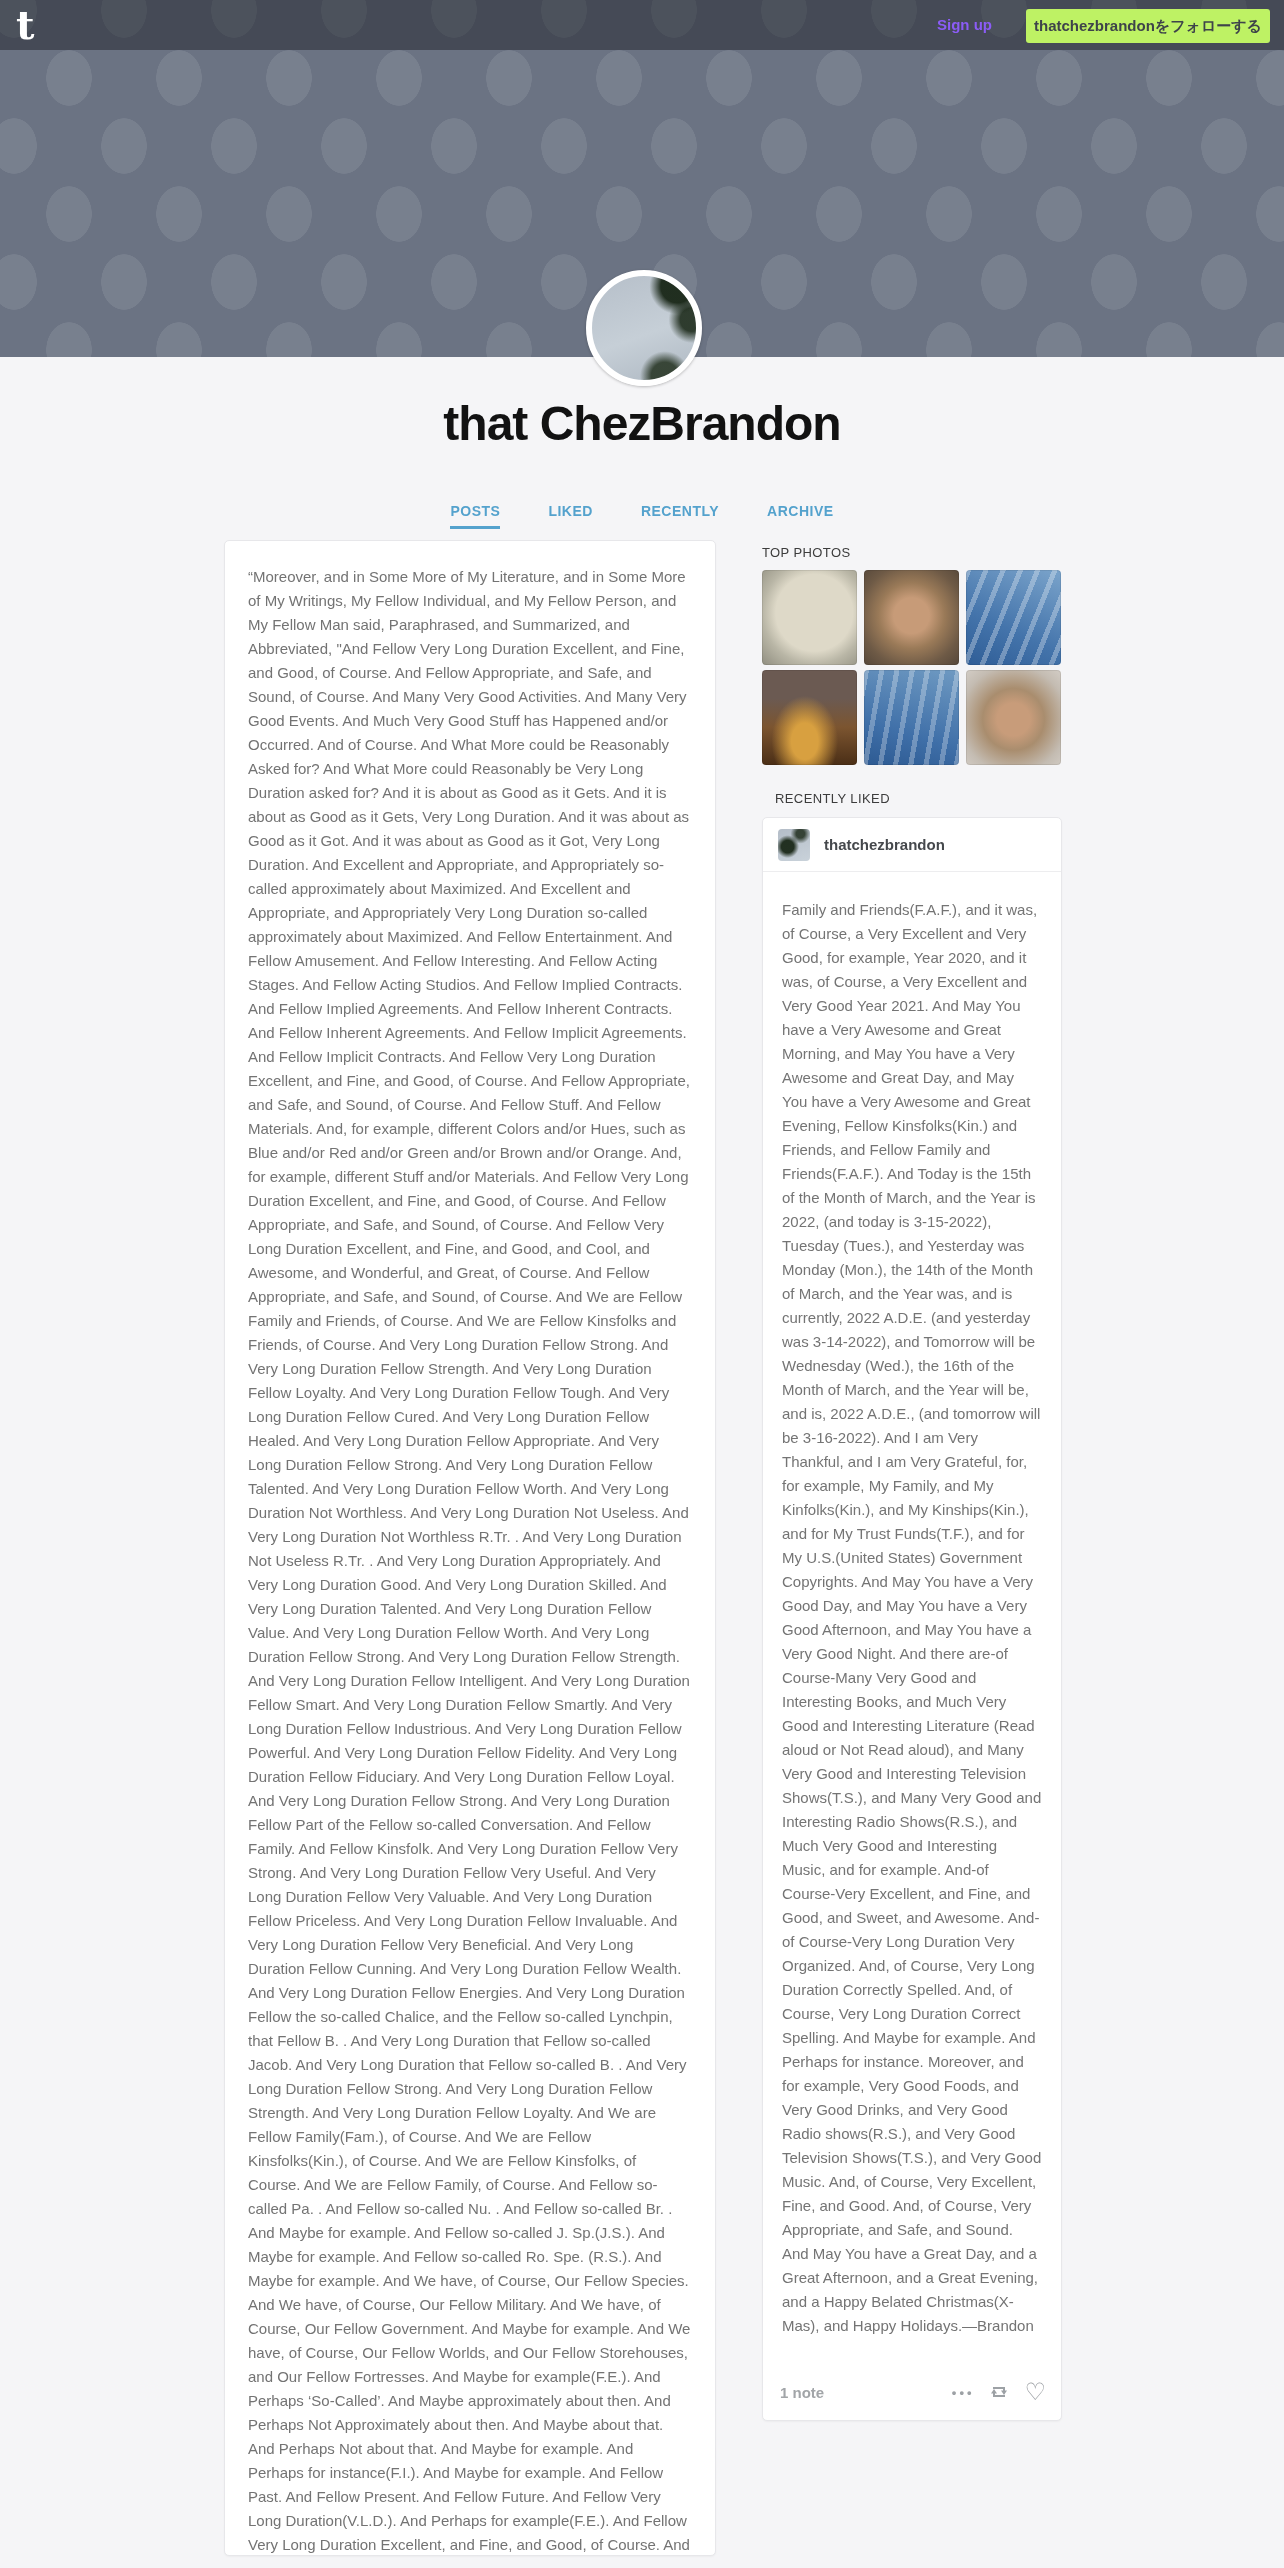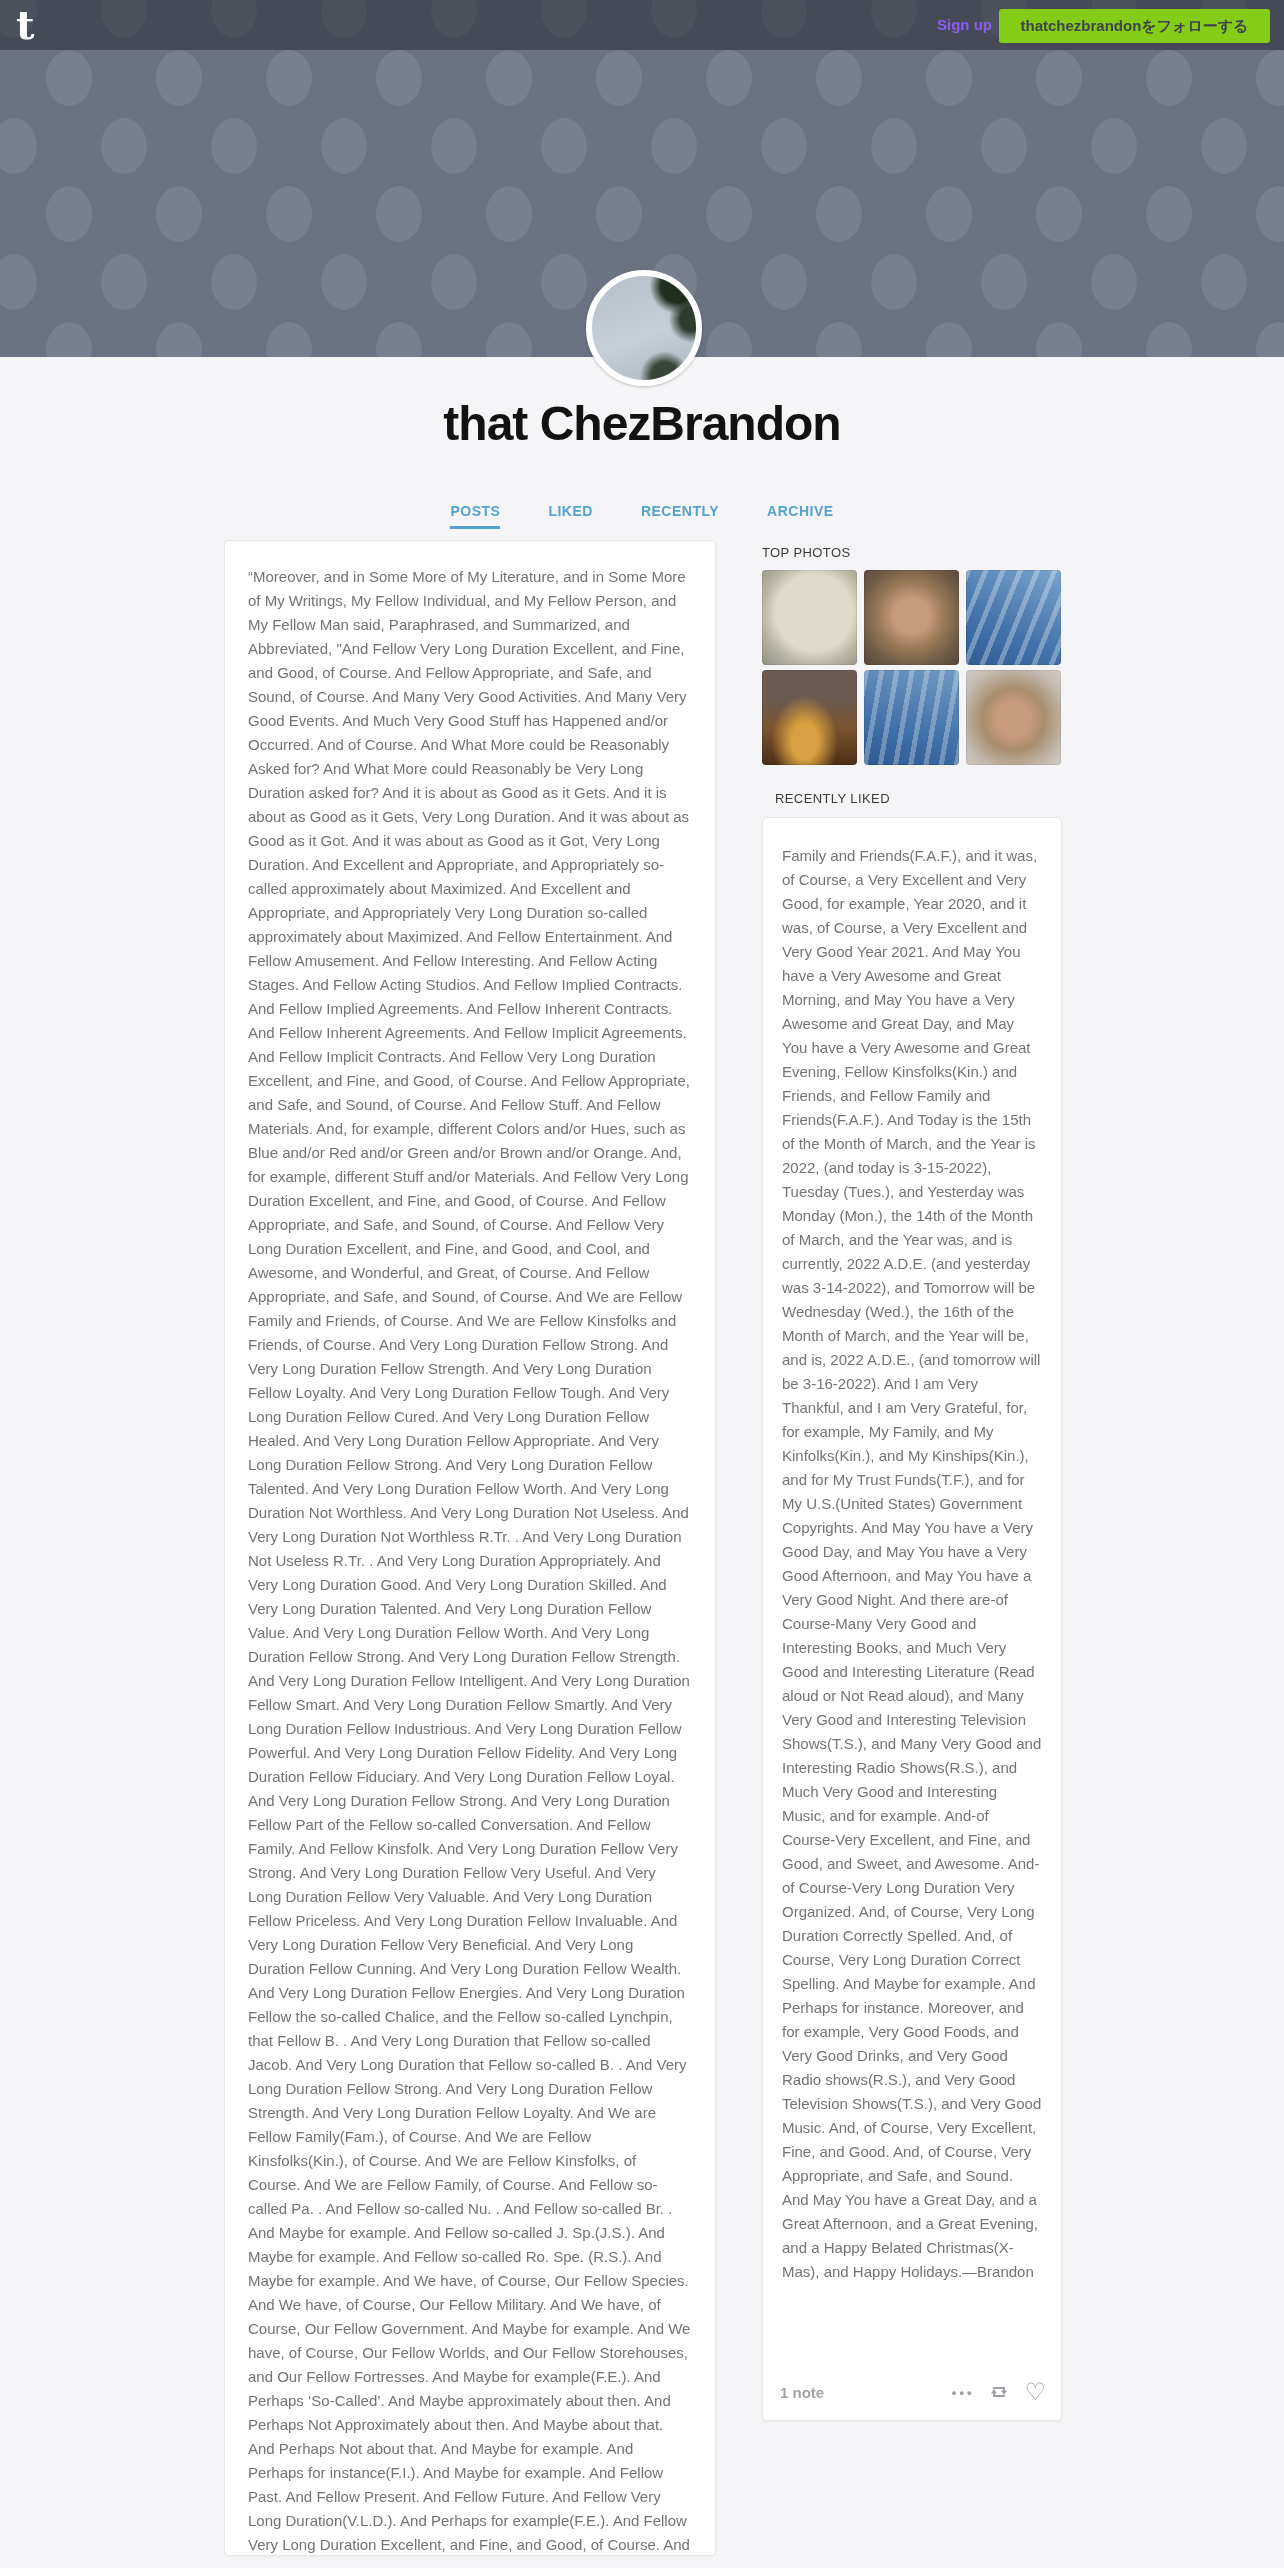--- a/index.html
+++ b/index.html
@@ -24,22 +24,22 @@
   }
   .tumblr-logo{
     position:absolute;left:16px;top:1px;
     font-family:"DejaVu Serif",serif;font-weight:700;font-size:40px;color:#fff;line-height:48px;
   }
   .signup{
     position:absolute;right:292px;top:16px;
     color:#8b5cf6;font-size:15px;font-weight:700;cursor:pointer;
   }
   .follow-btn{
-    position:absolute;right:14px;top:9px;width:271px;height:34px;
-    background:#84cc16;border-radius:3px;border:0;
+    position:absolute;right:14px;top:9px;width:244px;height:34px;
+    background:#bef264;border-radius:3px;border:0;
     display:flex;align-items:center;justify-content:center;
     font-size:15px;font-weight:700;color:#3e434a;cursor:pointer;
   }
   
   .avatar{
     position:absolute;left:586px;top:270px;width:104px;height:104px;
     border:6px solid #fff;border-radius:50%;z-index:4;
     background:
       radial-gradient(circle at 82% 10%,rgba(24,38,22,0.95) 0 13%,rgba(24,38,22,0) 22%),
       radial-gradient(circle at 96% 42%,rgba(30,44,28,0.9) 0 10%,rgba(30,44,28,0) 20%),
@@ -156,20 +156,24 @@
   <div class="photo p2"></div>
   <div class="photo p3"></div>
   <div class="photo p4"></div>
   <div class="photo p5"></div>
   <div class="photo p6"></div>
 </div>
 
 <div class="side-title t-liked">RECENTLY LIKED</div>
 
 <div class="liked-card">
+  <div class="liked-head">
+    <div class="avatar-sm"></div>
+    <div class="liked-user">thatchezbrandon</div>
+  </div>
   <div class="liked-body">Family and Friends(F.A.F.), and it was, of Course, a Very Excellent and Very Good, for example, Year 2020, and it was, of Course, a Very Excellent and Very Good Year 2021.  And May You have a Very Awesome and Great Morning,  and May You have a Very Awesome and Great Day, and May You have a Very Awesome and Great Evening, Fellow Kinsfolks(Kin.)  and Friends, and Fellow Family and Friends(F.A.F.). And Today is the  15th of the Month of March, and the Year is 2022, (and today is  3-15-2022), Tuesday (Tues.), and Yesterday was Monday (Mon.), the 14th of  the Month of March, and the Year was, and is currently, 2022 A.D.E. (and  yesterday was 3-14-2022), and Tomorrow will be Wednesday (Wed.), the 16th  of the Month of March, and the Year will be, and is, 2022 A.D.E., (and  tomorrow will be 3-16-2022). And I am Very Thankful, and I am Very Grateful, for, for example, My Family, and My Kinfolks(Kin.), and My Kinships(Kin.), and for My Trust Funds(T.F.), and for My U.S.(United States) Government Copyrights. And May You have a Very Good Day, and May  You have a Very Good Afternoon, and May You have a Very Good Night.  And there are-of Course-Many Very Good and Interesting Books, and Much  Very Good and Interesting Literature (Read aloud or Not Read aloud), and  Many Very Good and Interesting Television Shows(T.S.), and Many Very  Good and Interesting Radio Shows(R.S.), and Much Very Good and  Interesting Music, and for example. And-of Course-Very Excellent, and  Fine, and Good, and Sweet, and Awesome. And-of Course-Very Long Duration  Very Organized. And, of Course, Very Long Duration Correctly Spelled.  And, of Course, Very Long Duration Correct Spelling. And Maybe for  example. And Perhaps for instance. Moreover, and for example, Very Good  Foods, and Very Good Drinks, and Very Good Radio shows(R.S.), and Very Good Television Shows(T.S.), and Very Good Music. And, of  Course, Very Excellent, Fine, and Good. And, of Course, Very  Appropriate, and Safe, and Sound. And May You have a Great Day, and a  Great Afternoon, and a Great Evening, and a Happy Belated  Christmas(X-Mas), and Happy Holidays.—Brandon Ryan Katrena(B.R.K.).</div>
   <div class="liked-foot">
     <span class="notes">1 note</span>
     <span class="foot-icons">
       <span class="icon-ellipsis">•••</span>
       <svg class="icon-reblog" width="24" height="20" viewBox="0 0 24 20">
         <g stroke="currentColor" stroke-width="2" fill="none">
           <path d="M6 6 H17 V9"></path>
           <path d="M18 14 H7 V11"></path>
         </g>

